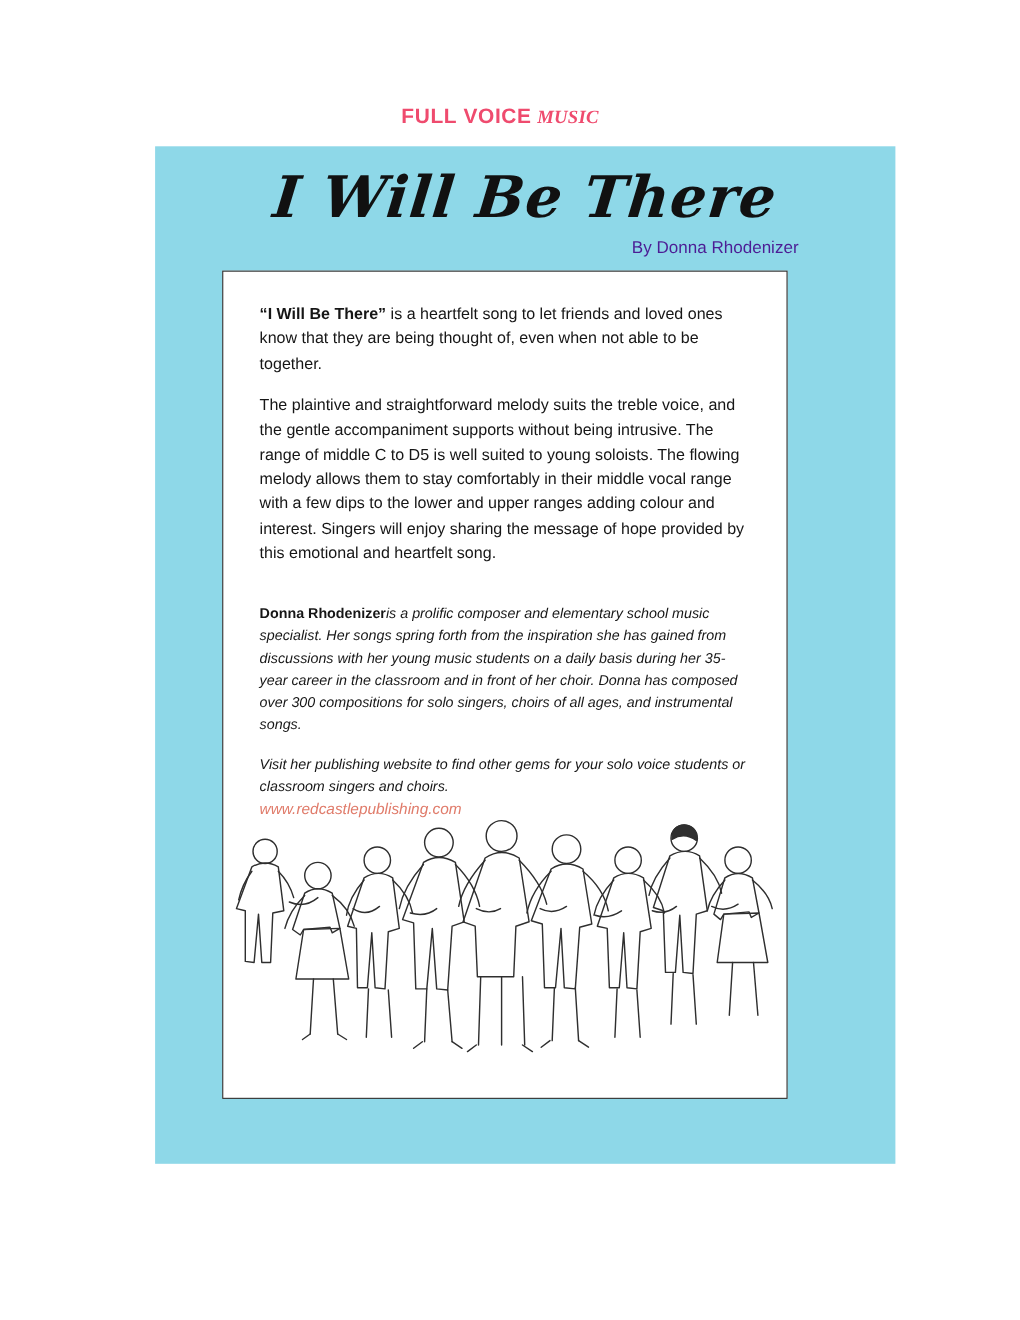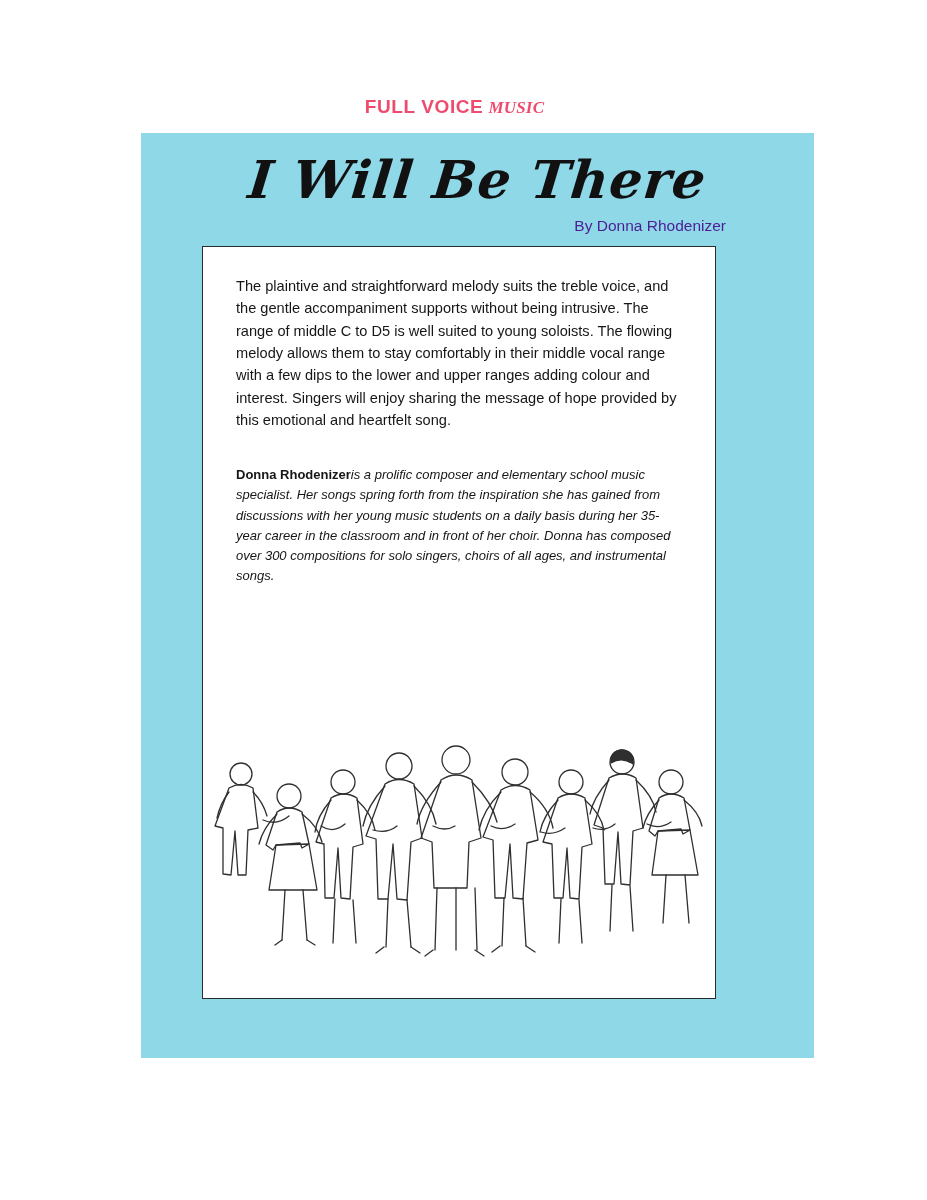--- a/index.html
+++ b/index.html
@@ -142,28 +142,31 @@
 </div>
 
 <div class="blue-panel">
 
   <div class="title-script">I Will Be There</div>
   <div class="byline">By  Donna Rhodenizer</div>
 
   <div class="card">
     <div class="card-inner">
 
+      <p><span class="strong">“I Will Be There”</span><span> is a heartfelt song to let friends and loved ones know that they are being thought of, even when not able to be together.</span></p>
 
       <p>The plaintive and straightforward melody suits the treble voice, and the gentle accompaniment supports without being intrusive. The range of middle C to D5 is well suited to young soloists. The flowing melody allows them to stay comfortably in their middle vocal range with a few dips to the lower and upper ranges adding colour and interest. Singers will enjoy sharing the message of hope provided by this emotional and heartfelt song.</p>
 
       <div class="spacer-lg"></div>
 
       <p class="bio"><span class="bio-name">Donna Rhodenizer</span><span>is a prolific composer and elementary school music specialist. Her songs spring forth from the inspiration she has gained from discussions with her young music students on a daily basis during her 35-year career in the classroom and in front of her choir. Donna has composed over 300 compositions for solo singers, choirs of all ages, and instrumental songs.</span></p>
 
-
+      <p class="bio tight">Visit her publishing website to find other gems for your solo voice students or classroom singers and choirs.</p>
+
+      <p class="website">www.redcastlepublishing.com</p>
 
     </div>
 
     <div class="illustration">
       <svg viewBox="0 0 514 260" width="514" height="260" fill="none" stroke="#2f2f2f" stroke-width="1.3" stroke-linecap="round" stroke-linejoin="round">
 
         <g>
           <circle cx="38" cy="44" r="11"></circle>
           <path d="M26 58 q12 -7 24 0 l5 40 -10 2 -2 45 -8 0 -3 -44 -4 44 -8 -1 0 -46 -8 -2 z"></path>
           <path d="M26 62 q-9 12 -12 26"></path>

